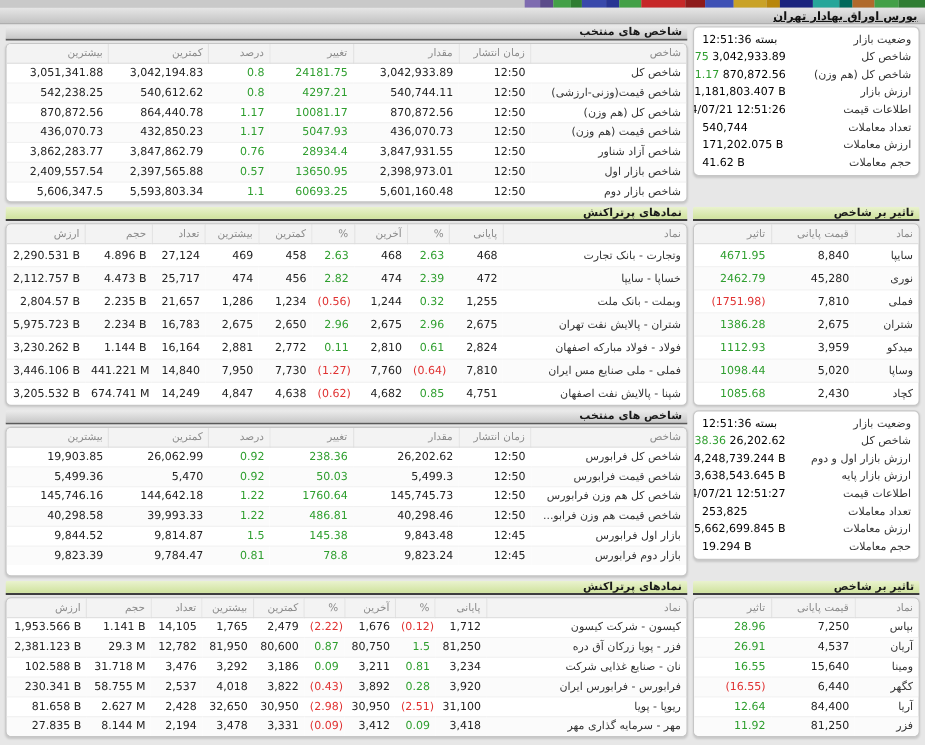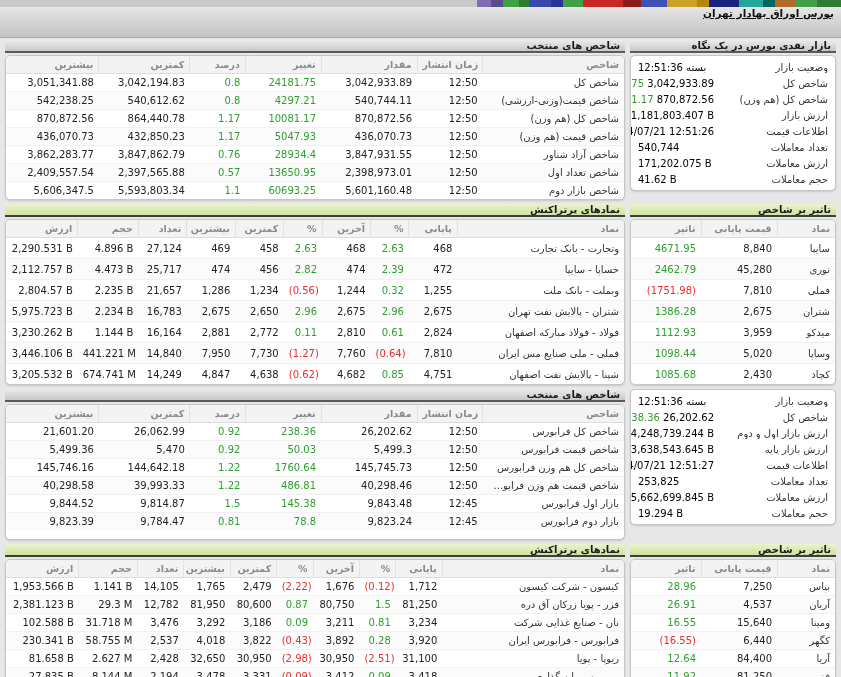--- a/index.html
+++ b/index.html
@@ -9,21 +9,21 @@
     font-family:"DejaVu Sans", sans-serif;
     font-size:10px;
     color:#222;
     direction:rtl;
   }
   
   .strip { height:7px; display:flex; direction:ltr; background:#c9c9c9; overflow:hidden; }
   .strip > div { height:100%; }
   
   .titlebar {
-    height:31px; display:flex; align-items:flex-start;
+    height:15px; display:flex; align-items:flex-end;
     background:linear-gradient(#e6e6e6,#c3c3c3);
     border-bottom:1px solid #a9a9a9;
     padding:0 7px;
   }
   .titlebar a, .fb-bar a {
     font-size:10.5px; font-weight:bold; color:#111;
     text-decoration:underline; cursor:pointer; white-space:nowrap;
   }
   .wrap { padding:2px 5px 0 5px; }
   .cols { display:flex; gap:5px; margin-bottom:4px; align-items:flex-start; }
@@ -48,21 +48,21 @@
   .ov { padding:3px 7px; }
   .ov-row { display:flex; align-items:center; height:16px; }
   .ov-label { flex:0 0 114px; color:#333; white-space:nowrap; overflow:hidden; }
   .ov-val { flex:1; text-align:left; white-space:nowrap; color:#000; }
   .ov-val .chg { margin-left:0; }
   .pos { color:var(--pos,#2e9e2e); }
   .neg { color:var(--neg,#e03131); }
   
   table { width:100%; border-collapse:collapse; table-layout:fixed; }
   thead th {
-    font-size:9.5px; font-weight:bold; color:#8a8a8a;
+    font-size:9.5px; font-weight:normal; color:#8a8a8a;
     background:#f3f3f3; text-align:right;
     padding:3px 5px; border-bottom:1px solid #ddd;
     border-left:1px solid #e2e2e2;
     white-space:nowrap; overflow:hidden; cursor:pointer;
   }
   thead th:last-child { border-left:none; }
   td {
     padding:3px 5px; text-align:right; color:#222;
     border-bottom:1px solid #f1f1f1;
     white-space:nowrap; overflow:hidden;
@@ -107,21 +107,20 @@
   </div>
 
 <div class="titlebar">
   <a>بورس اوراق بهادار تهران</a>
 </div>
 
 <div class="wrap">
 
   <div class="cols">
     <aside>
-      <div class="sec-hdr">بازار نقدی بورس در یک نگاه</div>
       <div class="panel ov">
           <div class="ov-row">
             <span class="ov-label">وضعیت بازار</span>
             <span class="ov-val"><span dir="rtl"><span>بسته 12:51:36</span></span></span>
           </div>
           <div class="ov-row">
             <span class="ov-label">شاخص کل</span>
             <span class="ov-val"><span dir="ltr"><span class="chg pos">24181.75</span> <span>3,042,933.89</span></span></span>
           </div>
           <div class="ov-row">
@@ -214,21 +213,21 @@
               <tr>
                 <td class="name-cell">شاخص آزاد شناور</td>
                 <td class="num">12:50</td>
                 <td class="num">3,847,931.55</td>
                 <td class="num pos">28934.4</td>
                 <td class="num pos">0.76</td>
                 <td class="num">3,847,862.79</td>
                 <td class="num">3,862,283.77</td>
               </tr>
               <tr>
-                <td class="name-cell">شاخص تعداد اول</td>
+                <td class="name-cell">شاخص بازار اول</td>
                 <td class="num">12:50</td>
                 <td class="num">2,398,973.01</td>
                 <td class="num pos">13650.95</td>
                 <td class="num pos">0.57</td>
                 <td class="num">2,397,565.88</td>
                 <td class="num">2,409,557.54</td>
               </tr>
               <tr>
                 <td class="name-cell">شاخص بازار دوم</td>
                 <td class="num">12:50</td>
@@ -485,21 +484,21 @@
               </tr>
             </thead>
             <tbody>
               <tr>
                 <td class="name-cell">شاخص کل فرابورس</td>
                 <td class="num">12:50</td>
                 <td class="num">26,202.62</td>
                 <td class="num pos">238.36</td>
                 <td class="num pos">0.92</td>
                 <td class="num">26,062.99</td>
-                <td class="num">21,601.20</td>
+                <td class="num">19,903.85</td>
               </tr>
               <tr>
                 <td class="name-cell">شاخص قیمت فرابورس</td>
                 <td class="num">12:50</td>
                 <td class="num">5,499.3</td>
                 <td class="num pos">50.03</td>
                 <td class="num pos">0.92</td>
                 <td class="num">5,470</td>
                 <td class="num">5,499.36</td>
               </tr>

